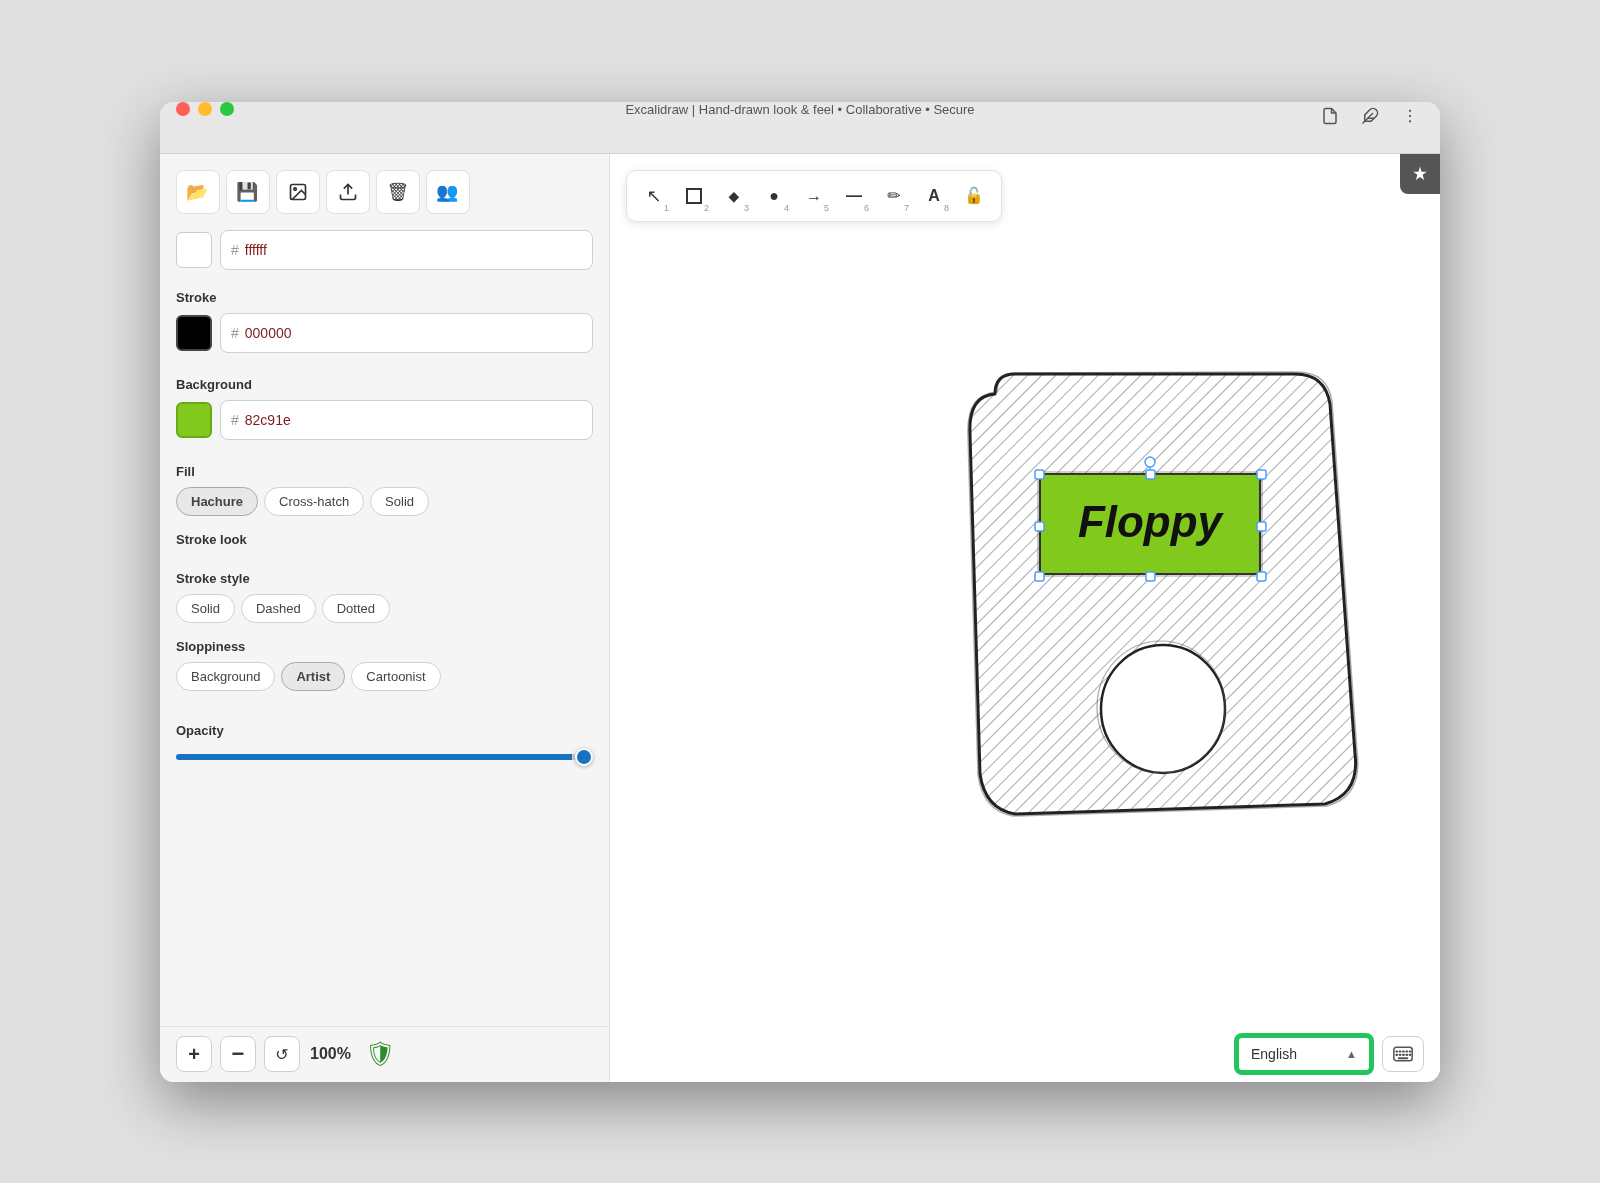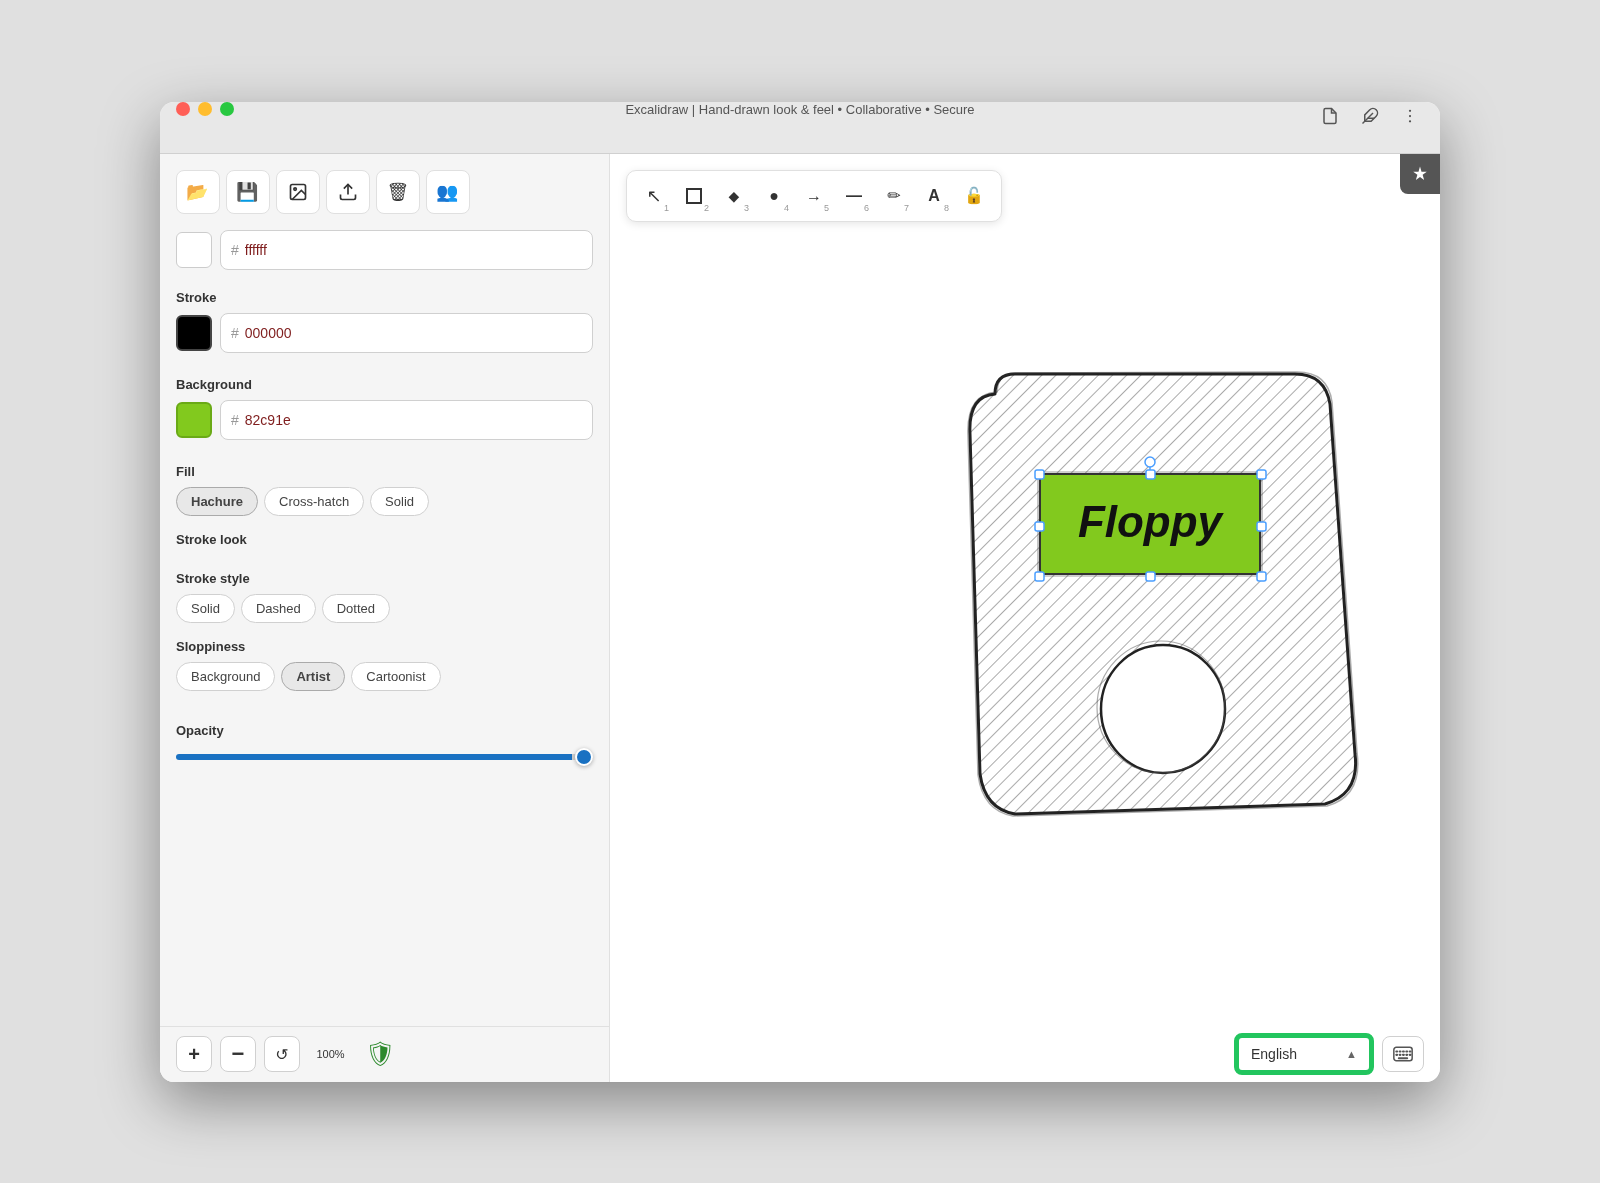--- a/index.html
+++ b/index.html
@@ -244,23 +244,23 @@
       border: 1px solid #d0d0d0;
       border-radius: 8px;
       display: flex;
       align-items: center;
       justify-content: center;
       cursor: pointer;
       font-size: 18px;
       color: #333;
     }
     .zoom-level {
-      font-size: 11px;
+      font-size: 16px;
       color: #333;
-      font-weight: 400;
+      font-weight: 700;
       min-width: 45px;
       text-align: center;
     }
     .shield-icon {
       font-size: 24px;
       color: #2d8a2d;
       margin-left: 4px;
       cursor: pointer;
     }
 

